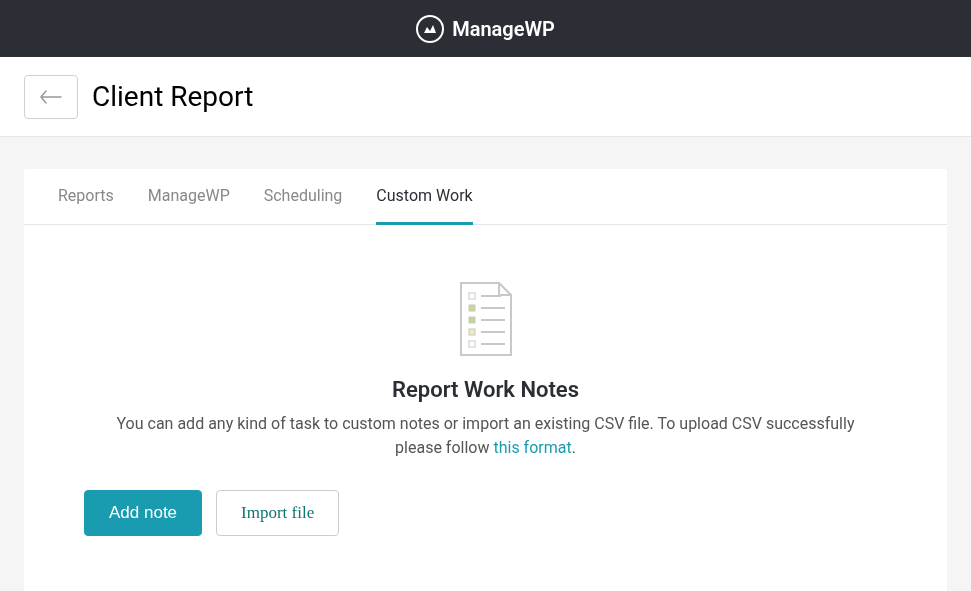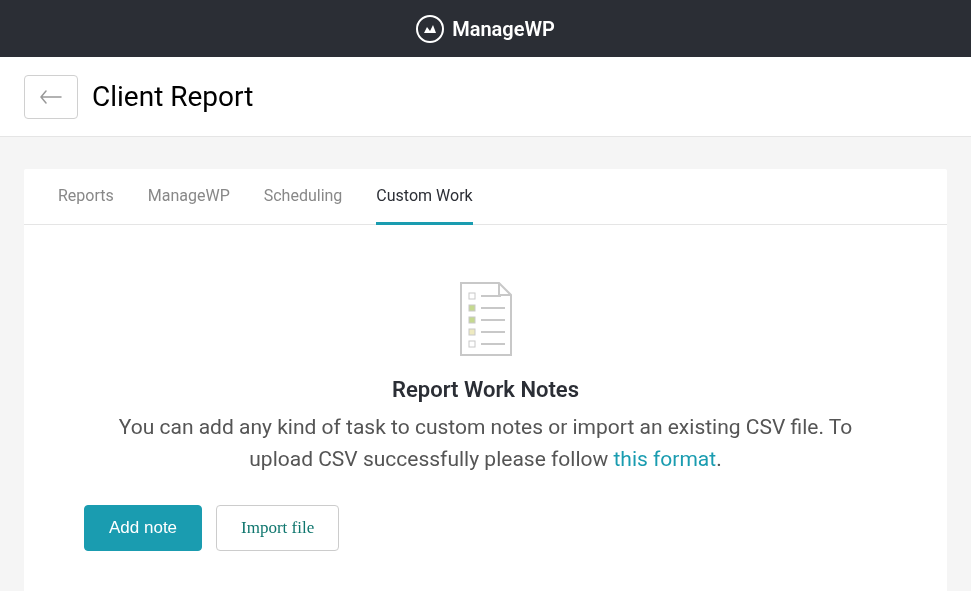--- a/index.html
+++ b/index.html
@@ -102,21 +102,21 @@
       justify-content: center;
       margin-bottom: 20px;
     }
     .section-title {
       font-size: 22px;
       font-weight: 600;
       color: #2b2e35;
       margin-bottom: 10px;
     }
     .section-description {
-      font-size: 21px;
+      font-size: 16px;
       color: #555;
       line-height: 1.5;
       max-width: 740px;
       margin: 0 auto 30px;
     }
     .link {
       color: #1a9cb0;
       text-decoration: none;
       cursor: pointer;
     }

